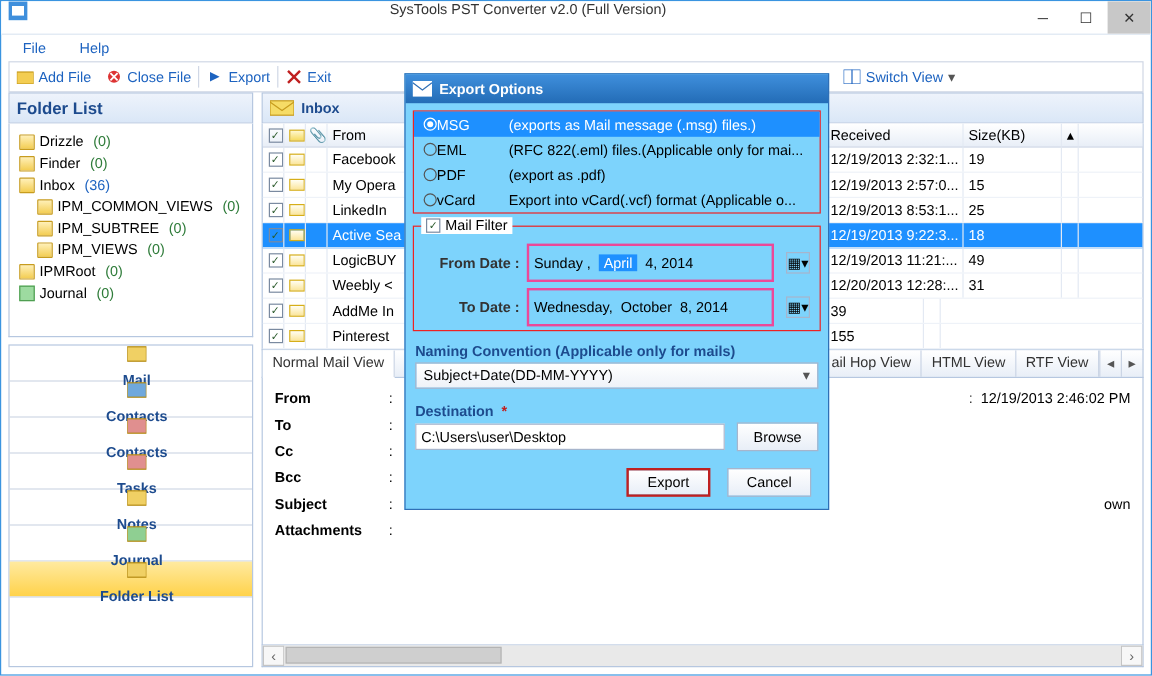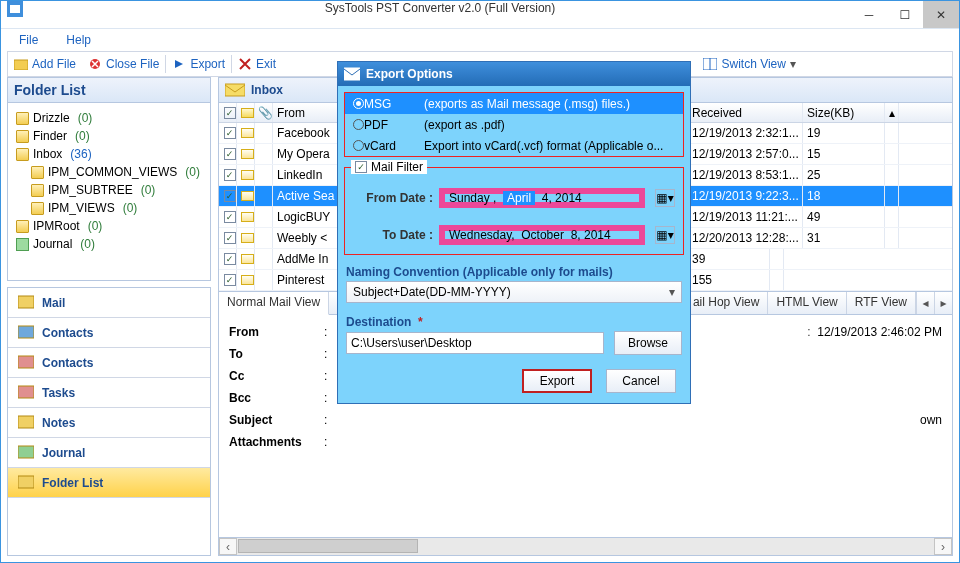--- a/index.html
+++ b/index.html
@@ -23,21 +23,21 @@
 .leftcol { width:204px; display:flex; flex-direction:column; }
 .panel-head { height:26px; background:linear-gradient(#eef3fb,#dae7f7); border:1px solid #b6c7e0; padding-left:6px; display:flex; align-items:center; font-weight:bold; color:#1d4b8e; font-size:14px; }
 .tree { border:1px solid #b6c7e0; border-top:none; background:#fff; height:178px; overflow:auto; padding:4px 4px 4px 8px; }
 .tree-row { display:flex; align-items:flex-end; gap:4px; height:18px; white-space:nowrap; }
 .tree-row .fi { width:13px;height:13px; background:linear-gradient(180deg,#fff0b8,#f3cd52); border:1px solid #c79c1e; border-radius:1px; }
 .tree-row .jn { width:13px;height:13px; background:#9ddba0; border:1px solid #4f9e52; }
 .tree-row .cnt { color:#2f7c3a; margin-left:4px; }
 .tree-row.blue .cnt { color:#1d63c0; }
 .tree-sub { margin-left:15px; }
 .navlist { border:1px solid #b6c7e0; margin-top:6px; flex:1; background:#fff; }
-.navitem { height:30px; display:flex; align-items:center; gap:8px; padding-left:10px; border-bottom:1px solid #d0d7e5; font-weight:bold; color:#1d4b8e; }
+.navitem { height:30px; display:flex; align-items:center; gap:8px; padding-left:10px; border-bottom:1px solid #d0d7e5; font-weight:bold; color:#1d4b8e;flex-direction:column; }
 .navitem .ico { width:16px;height:16px; }
 
 .rightcol { flex:1; margin-left:7px; display:flex; flex-direction:column; }
 .inboxhead { height:26px; background:linear-gradient(#eef3fb,#dae7f7); border:1px solid #b6c7e0; display:flex; align-items:center; padding-left:6px; font-size:14px; font-weight:bold; color:#1d4b8e; }
 .inboxhead .ienv { width:20px;height:14px; margin-right:6px; }
 .msgtable { border:1px solid #b6c7e0; border-top:none; background:#fff; }
 .msghead { display:flex; height:20px; background:linear-gradient(#fff,#e8eef7); border-bottom:1px solid #cbd5e5; }
 .msghead div, .msgrow div { border-right:1px solid #e3e9f3; display:flex; align-items:center; padding-left:4px; overflow:hidden; white-space:nowrap; }
 .col-chk{width:18px;justify-content:center;} .col-env{width:18px;justify-content:center;} .col-att{width:18px;justify-content:center;}
 .col-from{width:300px;} .col-subject{width:115px;} .col-recv{width:115px;} .col-size{width:82px;} .col-sc{width:14px;}
@@ -65,21 +65,21 @@
 .fmtrow { display:flex; align-items:center; height:21px; padding-left:8px; gap:0; }
 .fmtrow.sel { background:#1e90ff; color:#fff; }
 .radio { width:11px;height:11px; border:1px solid #555; border-radius:50%; display:flex; align-items:center; justify-content:center; }
 .radio .dot { width:5px;height:5px; border-radius:50%; }
 .fmtrow.sel .radio { border-color:#fff; } .fmtrow.sel .radio .dot{ background:#fff; }
 .fmtname { width:60px; }
 .mailfilter { margin:4px 6px; border:1px solid #e22; padding:4px 8px 8px; position:relative; }
 .mflegend { position:absolute; top:-8px; left:6px; background:#fff; padding:0 4px; display:flex; align-items:center; gap:4px; }
 .mfrow { display:flex; align-items:center; height:22px; gap:6px; margin-top:15px; }
 .mfrow .flabel { width:80px; text-align:right; color:#333; font-weight:bold; }
-.mfrow .datebox { flex:1; border:6px solid #ec4899; height:20px; display:flex; align-items:center; padding-left:4px; position:relative; }
+.mfrow .datebox { flex:1; border:2px solid #ec4899; height:32px; display:flex; align-items:center; padding-left:4px; position:relative; }
 .mfrow .calbtn { width:20px; height:18px; border:1px solid #a7b5cc; margin-left:4px; display:flex; align-items:center; justify-content:center; }
 .mfrow .selmonth { background:#1e90ff; color:#fff; padding:0 4px; }
 .section-label { color:#1d4b8e; font-weight:bold; margin:6px 8px 2px; }
 .dropdown { margin:0 8px 6px; border:1px solid #a7b5cc; height:22px; display:flex; align-items:center; justify-content:space-between; padding-left:6px; background:linear-gradient(#fff,#eef2f8); }
 .dropdown .dd { width:18px; text-align:center; color:#555; }
 .destrow { display:flex; align-items:center; margin:0 8px 6px; gap:10px; }
 .destrow input { flex:1; border:1px solid #a7b5cc; height:22px; padding-left:4px; }
 .destrow .browse { width:68px; height:24px; border:1px solid #a7b5cc; background:linear-gradient(#fff,#e8eef7); }
 .dbtns { display:flex; justify-content:flex-end; gap:14px; padding:8px 14px 10px; }
 .dlgbtn { width:70px; height:24px; border:1px solid #a7b5cc; background:linear-gradient(#fff,#e8eef7); }
@@ -470,20 +470,25 @@
   <div class="fmtbox" id="fmtbox">
       <div class="fmtrow sel">
         <span class="radio">
           <span class="dot"></span>
         </span>
         <span class="fmtname">MSG</span>
         <span>(exports as Mail message (.msg) files.)</span>
       </div>
       <div class="fmtrow">
         <span class="radio"></span>
+        <span class="fmtname">EML</span>
+        <span>(RFC 822(.eml) files.(Applicable only for mai...</span>
+      </div>
+      <div class="fmtrow">
+        <span class="radio"></span>
         <span class="fmtname">PDF</span>
         <span>(export as .pdf)</span>
       </div>
       <div class="fmtrow">
         <span class="radio"></span>
         <span class="fmtname">vCard</span>
         <span>Export into vCard(.vcf) format (Applicable o...</span>
       </div>
     </div>
 

